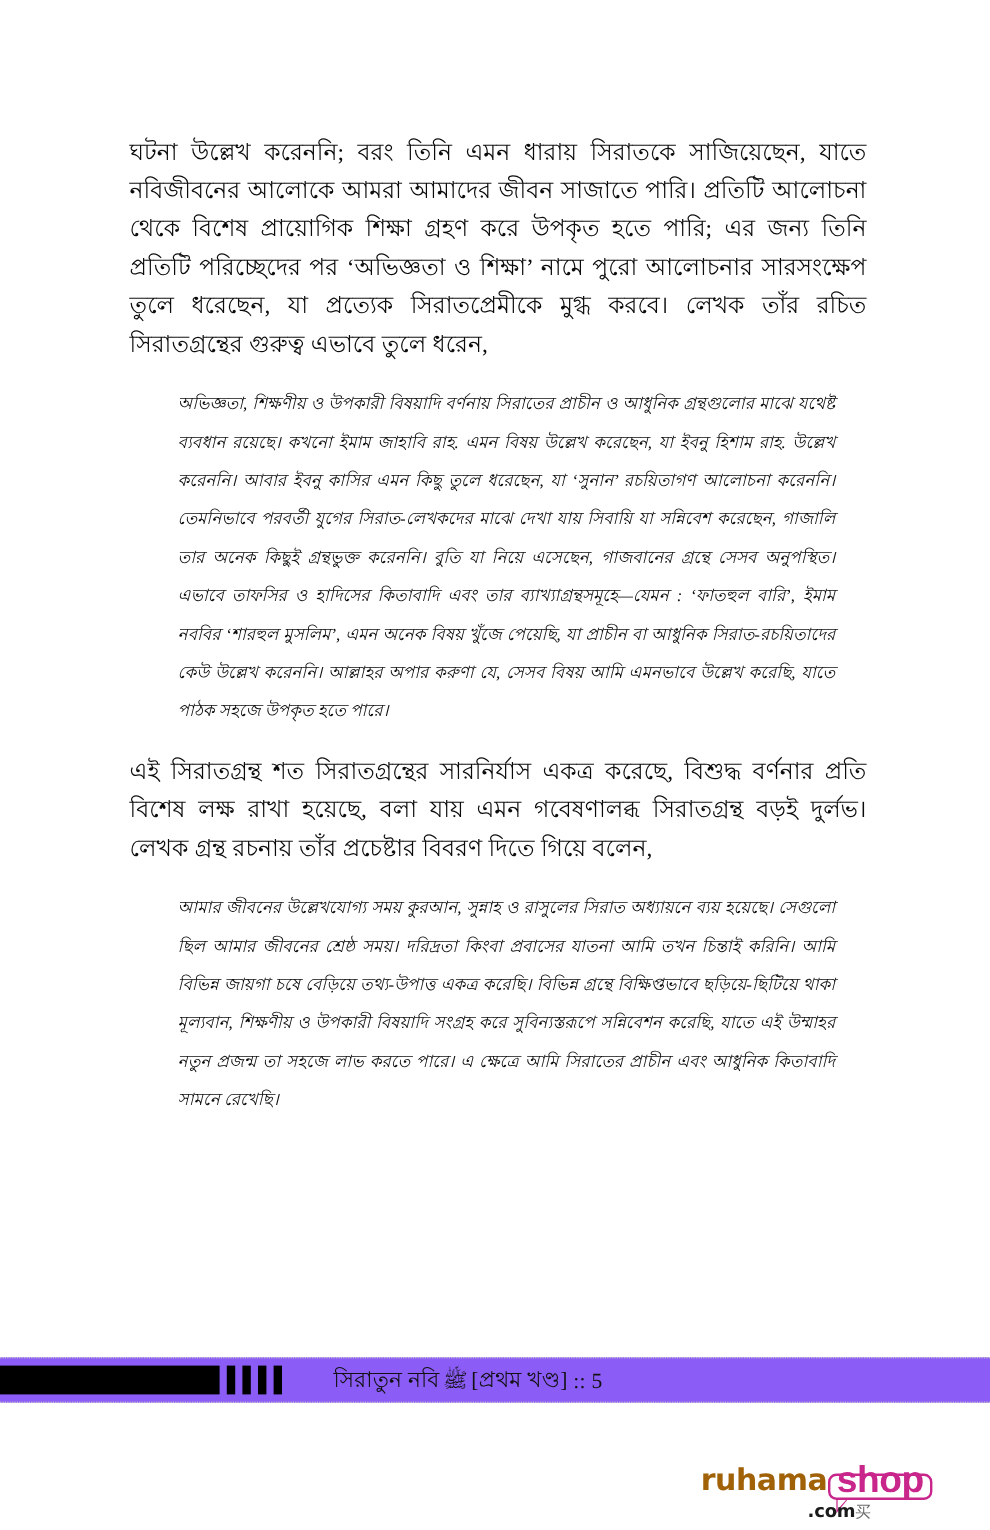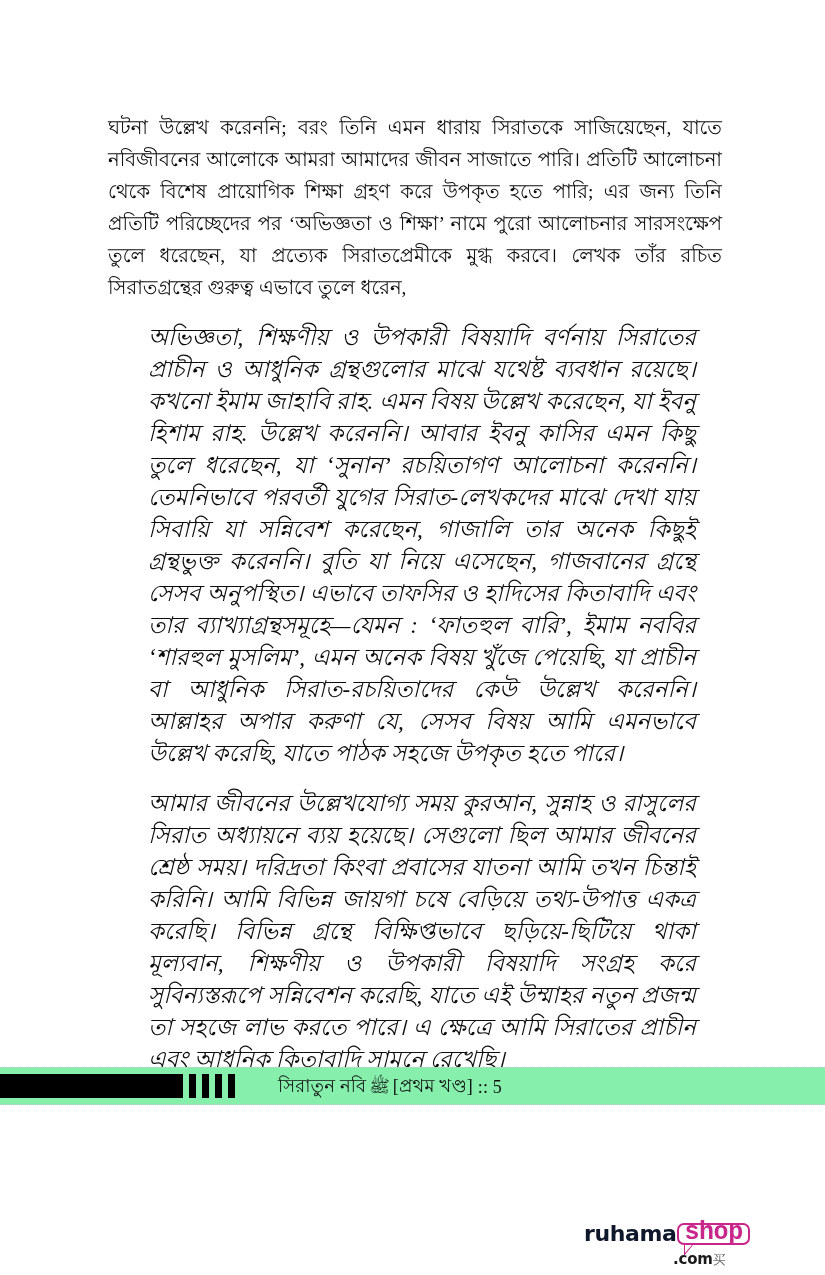--- a/index.html
+++ b/index.html
@@ -53,35 +53,35 @@
 
   
   .quote-block {
     margin: 18px 0 0 0;
     padding: 0 26px 0 40px;
   }
   .quote-block p {
     margin: 0;
     font-family: "Liberation Serif", "DejaVu Serif", serif;
     font-style: italic;
-    font-size: 23px;
+    font-size: 14px;
     line-height: 32px;
     text-align: justify;
     text-justify: inter-word;
     color: #0b0b0b;
   }
 
   
   .footer-band {
     position: absolute;
     left: 0;
-    top: 1067px;
+    top: 1131px;
     width: 825px;
     height: 38px;
-    background: #86efac;
+    background: #8b5cf6;
     border-top: 1px dotted #c9c9c9;
     border-bottom: 1px dotted #c9c9c9;
     box-sizing: border-box;
   }
   .footer-barcode {
     position: absolute;
     left: 0px;
     top: 6px;
     height: 24px;
     display: flex;
@@ -124,40 +124,40 @@
   }
   .logo-row {
     position: absolute;
     left: 0;
     top: 0;
     display: flex;
     align-items: flex-start;
   }
   .logo-ruhama {
     font-family: "DejaVu Sans", sans-serif;
-    font-size: 22px;
+    font-size: 25px;
     font-weight: 700;
-    color: #0f172a;
+    color: #a16207;
     letter-spacing: -0.4px;
     line-height: 28px;
   }
   .logo-shop-wrap {
     position: relative;
     margin-left: 1px;
   }
   .logo-shop-box {
     border: 2px solid #c9268c;
     border-radius: 7px;
     padding: 0px 5px 1px 5px;
     background: #ffffff;
     line-height: 26px;
   }
   .logo-shop {
-    font-family: Liberation Mono, monospace;
-    font-size: 25px;
+    font-family: Liberation Sans, sans-serif;
+    font-size: 31px;
     font-weight: 700;
     color: #c9268c;
     letter-spacing: -0.4px;
   }
   
   .logo-tail {
     position: absolute;
     left: 7px;
     bottom: -9px;
     width: 0; height: 0;
@@ -197,20 +197,21 @@
 <div class="page">
 
   <div class="content">
 
     <p class="body-para">ঘটনা উল্লেখ করেননি; বরং তিনি এমন ধারায় সিরাতকে সাজিয়েছেন, যাতে নবিজীবনের আলোকে আমরা আমাদের জীবন সাজাতে পারি। প্রতিটি আলোচনা থেকে বিশেষ প্রায়োগিক শিক্ষা গ্রহণ করে উপকৃত হতে পারি; এর জন্য তিনি প্রতিটি পরিচ্ছেদের পর ‘অভিজ্ঞতা ও শিক্ষা’ নামে পুরো আলোচনার সারসংক্ষেপ তুলে ধরেছেন, যা প্রত্যেক সিরাতপ্রেমীকে মুগ্ধ করবে। লেখক তাঁর রচিত সিরাতগ্রন্থের গুরুত্ব এভাবে তুলে ধরেন,</p>
 
     <blockquote class="quote-block">
       <p>অভিজ্ঞতা, শিক্ষণীয় ও উপকারী বিষয়াদি বর্ণনায় সিরাতের প্রাচীন ও আধুনিক গ্রন্থগুলোর মাঝে যথেষ্ট ব্যবধান রয়েছে। কখনো ইমাম জাহাবি রাহ. এমন বিষয় উল্লেখ করেছেন, যা ইবনু হিশাম রাহ. উল্লেখ করেননি। আবার ইবনু কাসির এমন কিছু তুলে ধরেছেন, যা ‘সুনান’ রচয়িতাগণ আলোচনা করেননি। তেমনিভাবে পরবর্তী যুগের সিরাত-লেখকদের মাঝে দেখা যায় সিবায়ি যা সন্নিবেশ করেছেন, গাজালি তার অনেক কিছুই গ্রন্থভুক্ত করেননি। বুতি যা নিয়ে এসেছেন, গাজবানের গ্রন্থে সেসব অনুপস্থিত। এভাবে তাফসির ও হাদিসের কিতাবাদি এবং তার ব্যাখ্যাগ্রন্থসমূহে—যেমন : ‘ফাতহুল বারি’, ইমাম নববির ‘শারহুল মুসলিম’, এমন অনেক বিষয় খুঁজে পেয়েছি, যা প্রাচীন বা আধুনিক সিরাত-রচয়িতাদের কেউ উল্লেখ করেননি। আল্লাহর অপার করুণা যে, সেসব বিষয় আমি এমনভাবে উল্লেখ করেছি, যাতে পাঠক সহজে উপকৃত হতে পারে।</p>
     </blockquote>
 
+    <p class="body-para">এই সিরাতগ্রন্থ শত সিরাতগ্রন্থের সারনির্যাস একত্র করেছে, বিশুদ্ধ বর্ণনার প্রতি বিশেষ লক্ষ রাখা হয়েছে, বলা যায় এমন গবেষণালব্ধ সিরাতগ্রন্থ বড়ই দুর্লভ। লেখক গ্রন্থ রচনায় তাঁর প্রচেষ্টার বিবরণ দিতে গিয়ে বলেন,</p>
 
     <blockquote class="quote-block">
       <p>আমার জীবনের উল্লেখযোগ্য সময় কুরআন, সুন্নাহ ও রাসুলের সিরাত অধ্যায়নে ব্যয় হয়েছে। সেগুলো ছিল আমার জীবনের শ্রেষ্ঠ সময়। দরিদ্রতা কিংবা প্রবাসের যাতনা আমি তখন চিন্তাই করিনি। আমি বিভিন্ন জায়গা চষে বেড়িয়ে তথ্য-উপাত্ত একত্র করেছি। বিভিন্ন গ্রন্থে বিক্ষিপ্তভাবে ছড়িয়ে-ছিটিয়ে থাকা মূল্যবান, শিক্ষণীয় ও উপকারী বিষয়াদি সংগ্রহ করে সুবিন্যস্তরূপে সন্নিবেশন করেছি, যাতে এই উম্মাহর নতুন প্রজন্ম তা সহজে লাভ করতে পারে। এ ক্ষেত্রে আমি সিরাতের প্রাচীন এবং আধুনিক কিতাবাদি সামনে রেখেছি।</p>
     </blockquote>
 
   </div>
 
   <div class="footer-band">
 
     <div class="footer-barcode">

